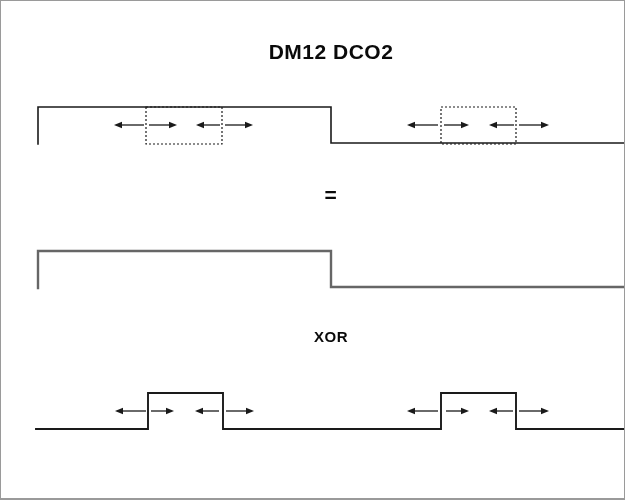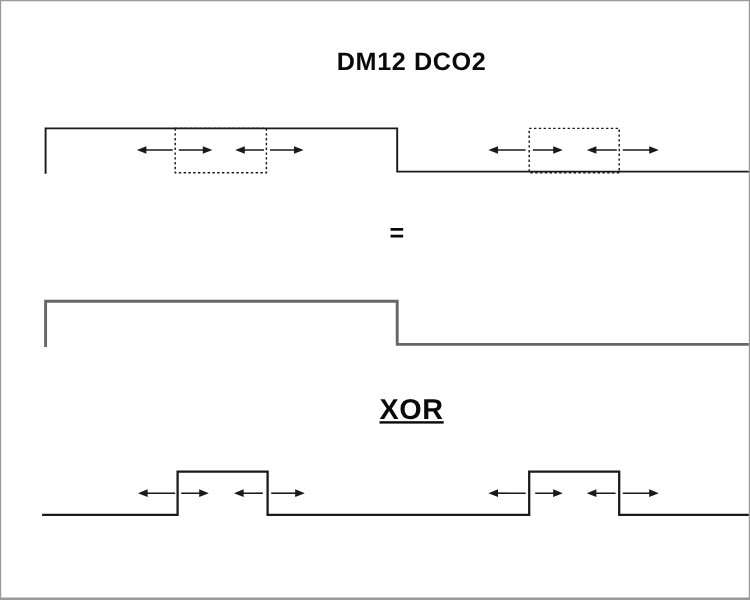--- a/index.html
+++ b/index.html
@@ -19,23 +19,23 @@
     overflow: hidden;
   }
   .label {
     position: absolute;
     transform: translateX(-50%);
     font-weight: bold;
     color: #0a0a0a;
     white-space: nowrap;
     letter-spacing: 0.5px;
   }
-  .label-title  { left: 330px; top: 39px;  font-size: 21px; margin-left: 12px; }
+  .label-title  { left: 330px; top: 39px;  font-size: 21px; }
   .label-equals { left: 330px; top: 182px; font-size: 21px; }
-  .label-xor    { left: 342px; top: 327px; font-size: 24px; text-decoration: underline; }
+  .label-xor    { left: 330px; top: 327px; font-size: 15px; }
   svg.diagram {
     position: absolute;
     left: 0;
     top: 0;
     display: block;
   }
 </style>
 </head>
 <body>
 

